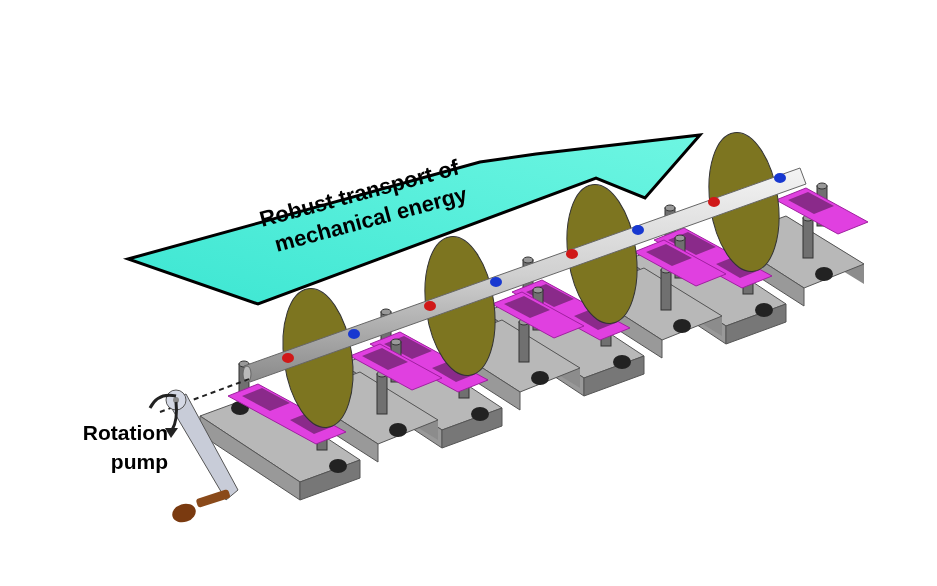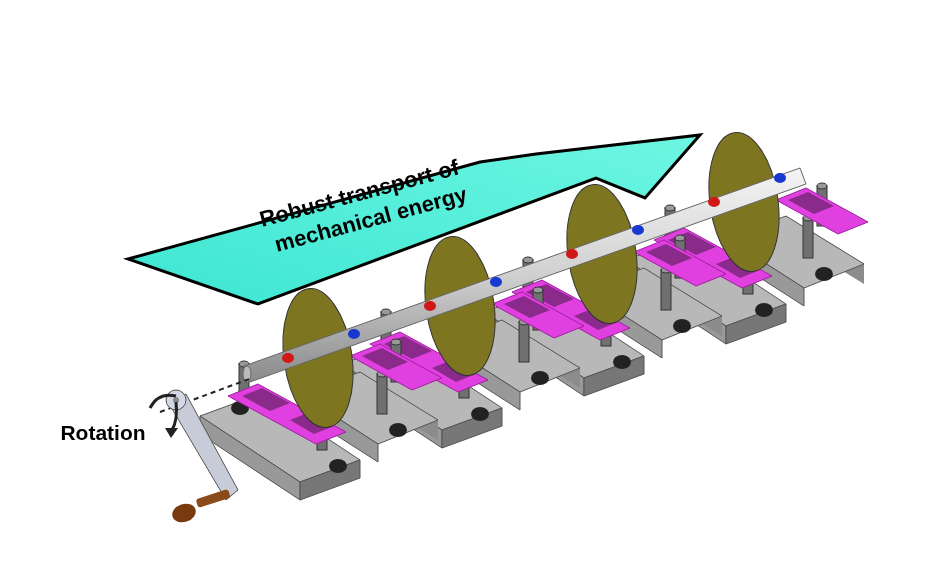--- a/index.html
+++ b/index.html
@@ -1,20 +1,20 @@
 <!DOCTYPE html>
 <html><head>
 <meta charset="utf-8">
 <style>
   html,body{margin:0;padding:0;background:#ffffff;}
   body{width:937px;height:586px;position:relative;overflow:hidden;font-family:"Liberation Sans",sans-serif;}
   svg{position:absolute;left:0;top:0;}
   .lbl{font-family:"Liberation Sans",sans-serif;font-weight:bold;fill:#000;}
   .side{position:absolute;left:38px;top:418px;width:130px;text-align:center;font-weight:bold;font-size:21px;line-height:29px;color:#000;}
-  .side div{display:block;}
+  .side div{display:block;text-align:right;}
 </style>
 </head>
 <body>
 
 <svg width="937" height="586" viewBox="0 0 937 586">
   <defs>
     <linearGradient id="shaftG" x1="0" y1="0" x2="0" y2="1">
       <stop offset="0" stop-color="#f4f4f4"></stop>
       <stop offset="0.5" stop-color="#d0d0d0"></stop>
       <stop offset="1" stop-color="#8a8a8a"></stop>
@@ -154,13 +154,14 @@
 
   <g>
     <path d="M150,408 Q158,392 176,396" fill="none" stroke="#222" stroke-width="3"></path>
     <path d="M176,402 Q178,420 172,430" fill="none" stroke="#222" stroke-width="3"></path>
     <polygon points="165,428 178,428 171,438" fill="#222"></polygon>
   </g>
 </svg>
 
 <div class="side">
   <div>Rotation</div>
+  <div>pump</div>
 </div>
 
 </body></html>

